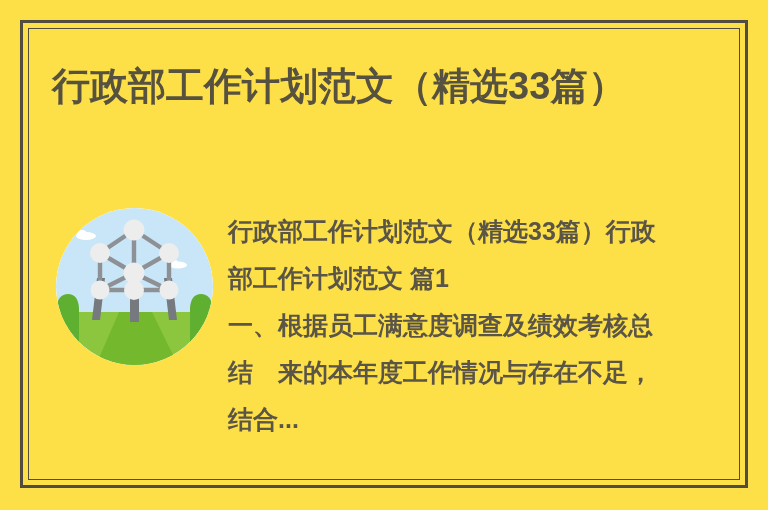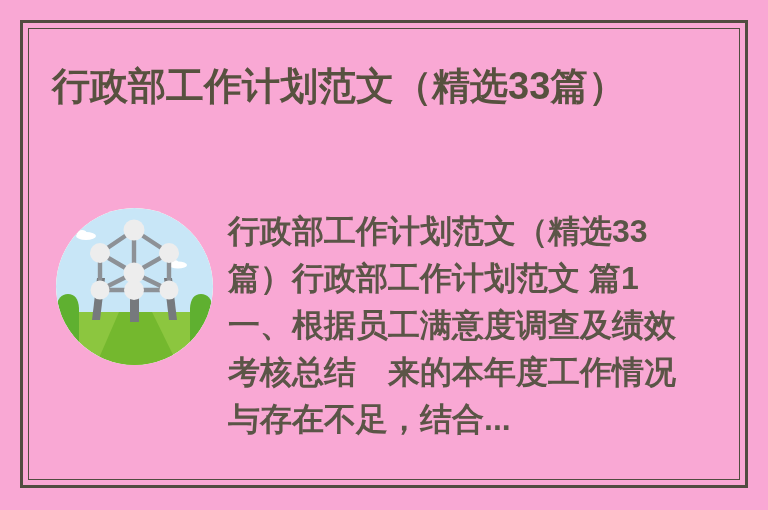--- a/index.html
+++ b/index.html
@@ -11,21 +11,21 @@
     height: 510px;
     background: #fdfdf4;
     font-family: "Liberation Sans", "DejaVu Sans", sans-serif;
     overflow: hidden;
   }
 
   #page {
     position: relative;
     width: 768px;
     height: 510px;
-    background: #f9a8d4;
+    background: #fde047;
   }
 
   
   .frame-outer {
     position: absolute;
     left: 20px;
     top: 20px;
     width: 728px;
     height: 468px;
     border: 3px solid #514c40;
@@ -70,21 +70,21 @@
     height: 157px;
     border-radius: 50%;
     overflow: hidden;
     position: relative;
     background: #fdfdf4;
   }
 
   .summary {
     margin-left: 15px;
     flex: 1 1 auto;
-    font-size: 32px;
+    font-size: 25px;
     line-height: 47px;
     font-weight: 600;
     color: #5b5547;
     white-space: pre-wrap;
     word-break: break-all;
   }
 </style>
 </head>
 <body>
 

